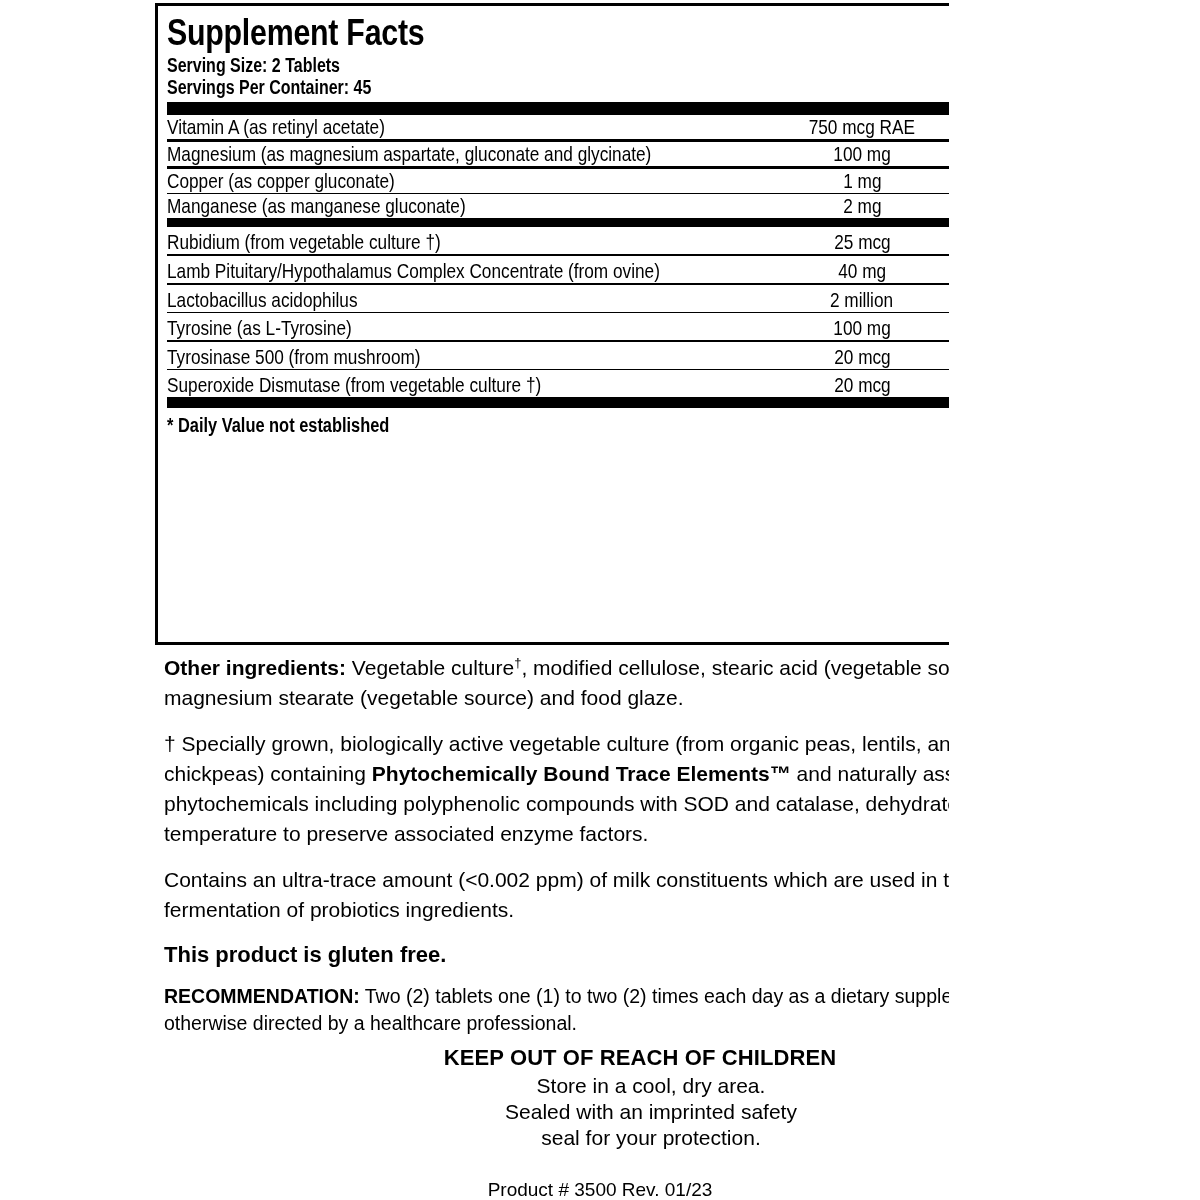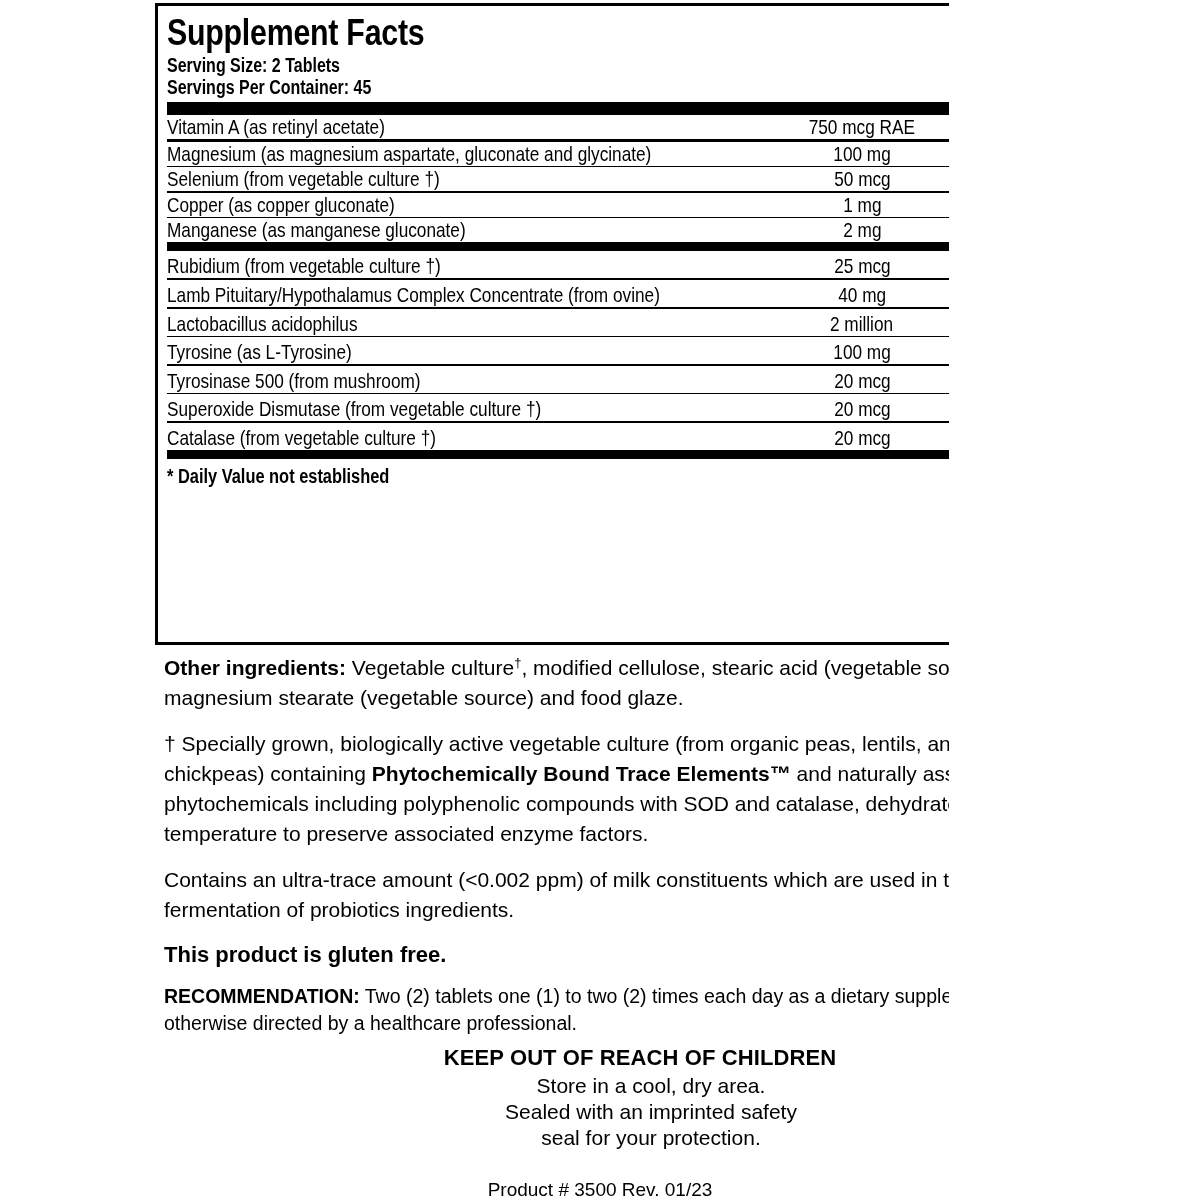--- a/index.html
+++ b/index.html
@@ -263,25 +263,20 @@
             <td class="row-name"><span class="cond">Magnesium (as magnesium aspartate, gluconate and glycinate)</span></td>
             <td class="row-amount"><span class="cond-c">100 mg</span></td>
             <td class="row-dv"><span class="cond-c">24%</span></td>
           </tr>
           <tr class="sep-row">
               <td colspan="3">
                 <div class="sep-line"></div>
               </td>
             </tr>
 
-          <tr>
-            <td class="row-name"><span class="cond">Selenium (from vegetable culture †)</span></td>
-            <td class="row-amount"><span class="cond-c">50 mcg</span></td>
-            <td class="row-dv"><span class="cond-c">91%</span></td>
-          </tr>
           <tr class="sep-row">
               <td colspan="3">
                 <div class="sep-line"></div>
               </td>
             </tr>
 
           <tr>
             <td class="row-name"><span class="cond">Copper (as copper gluconate)</span></td>
             <td class="row-amount"><span class="cond-c">1 mg</span></td>
             <td class="row-dv"><span class="cond-c">111%</span></td>
@@ -363,25 +358,20 @@
             <td class="row-name"><span class="cond">Superoxide Dismutase (from vegetable culture †)</span></td>
             <td class="row-amount"><span class="cond-c">20 mcg</span></td>
             <td class="row-dv star"><span>*</span></td>
           </tr>
           <tr class="sep-row">
               <td colspan="3">
                 <div class="sep-line"></div>
               </td>
             </tr>
 
-          <tr>
-            <td class="row-name"><span class="cond">Catalase (from vegetable culture †)</span></td>
-            <td class="row-amount"><span class="cond-c">20 mcg</span></td>
-            <td class="row-dv star"><span>*</span></td>
-          </tr>
 
           <tr class="sep-row">
               <td colspan="3">
                 <div class="sep-thick"></div>
               </td>
             </tr>
         </tbody>
       </table>
 
       <div class="sf-footnote">

